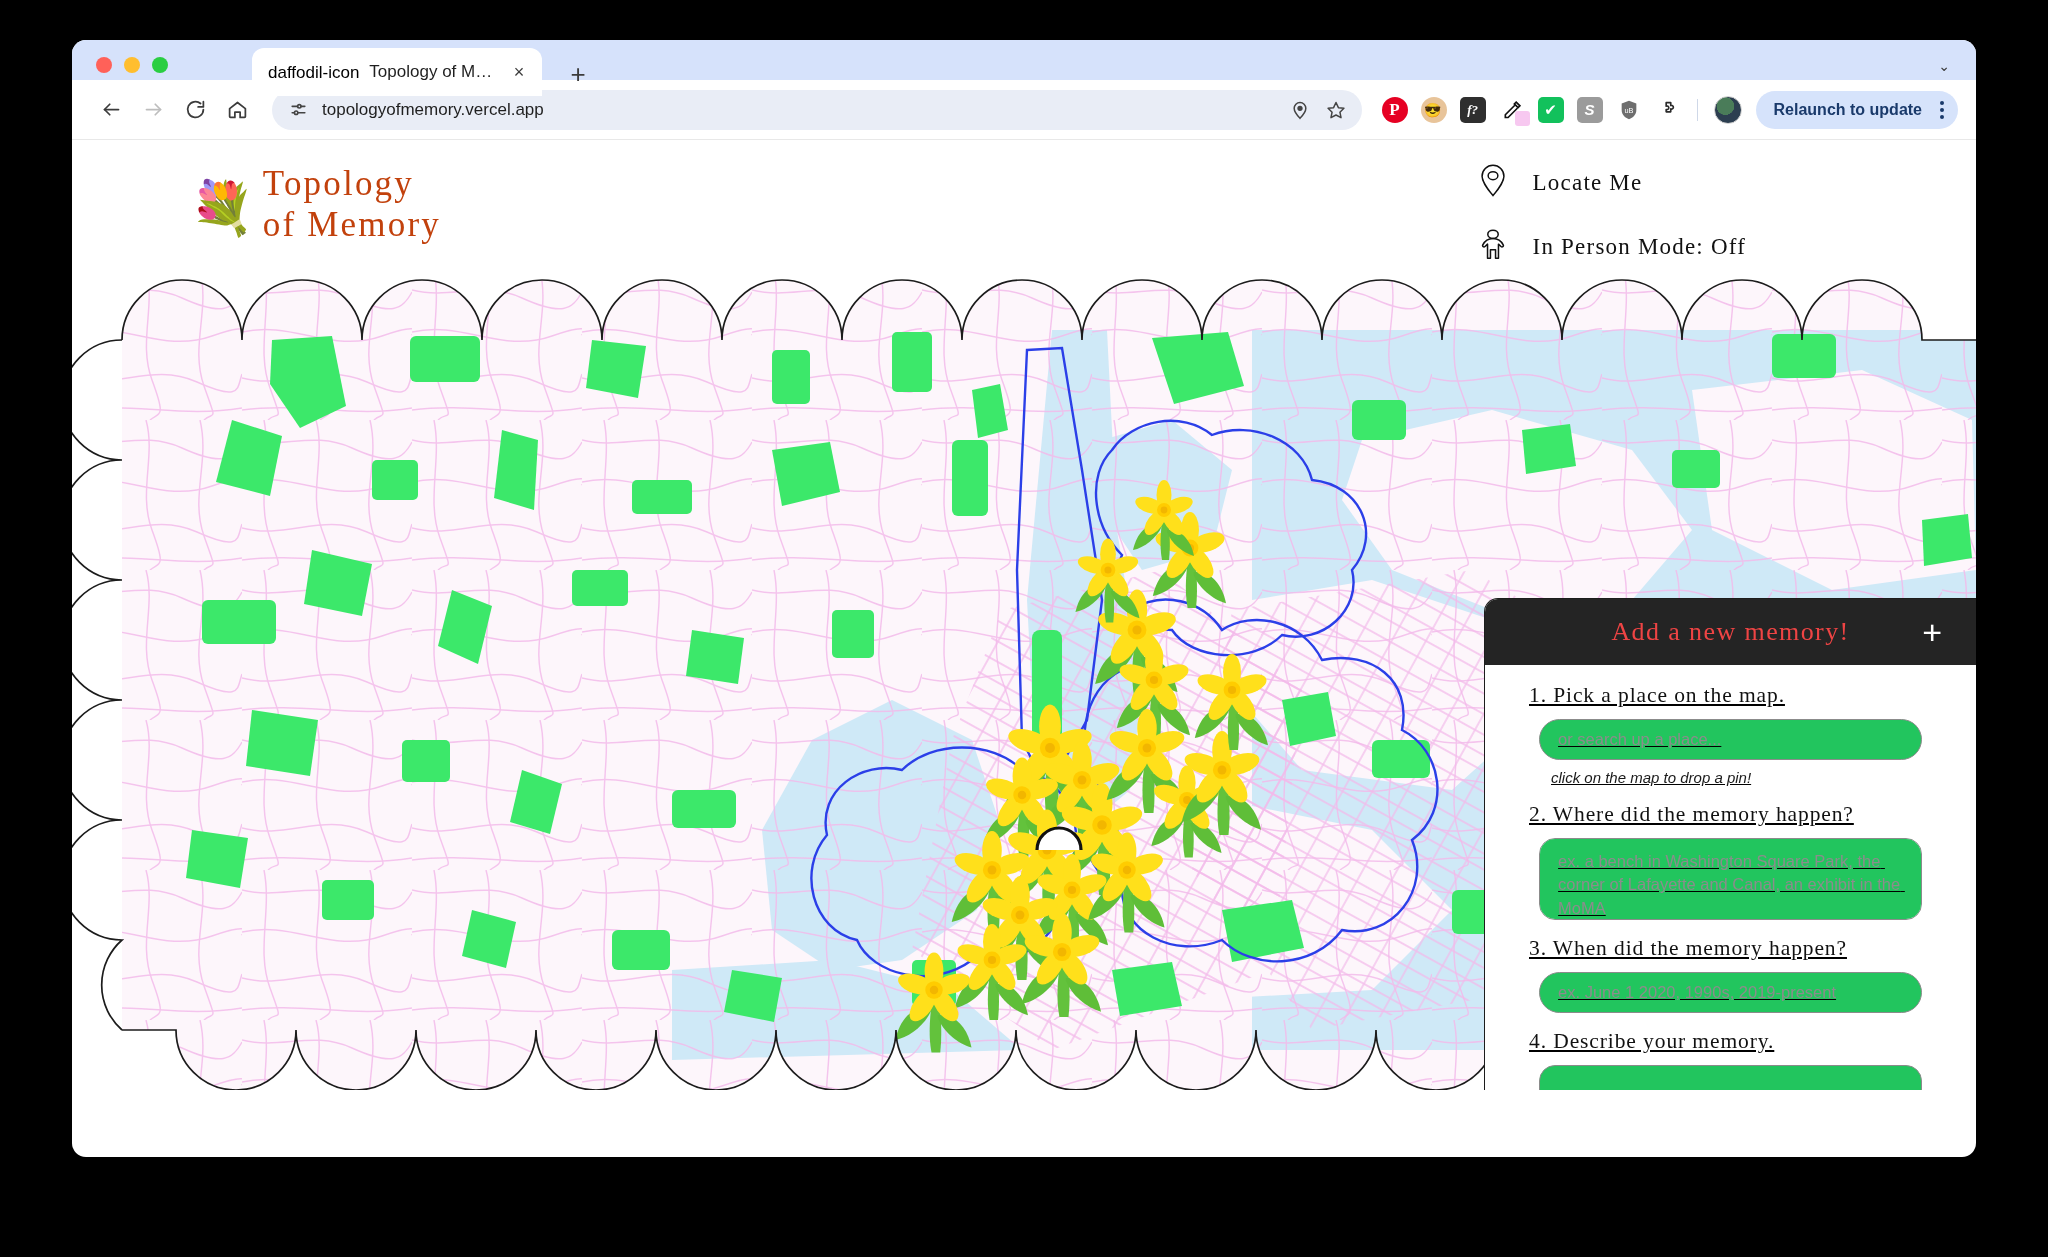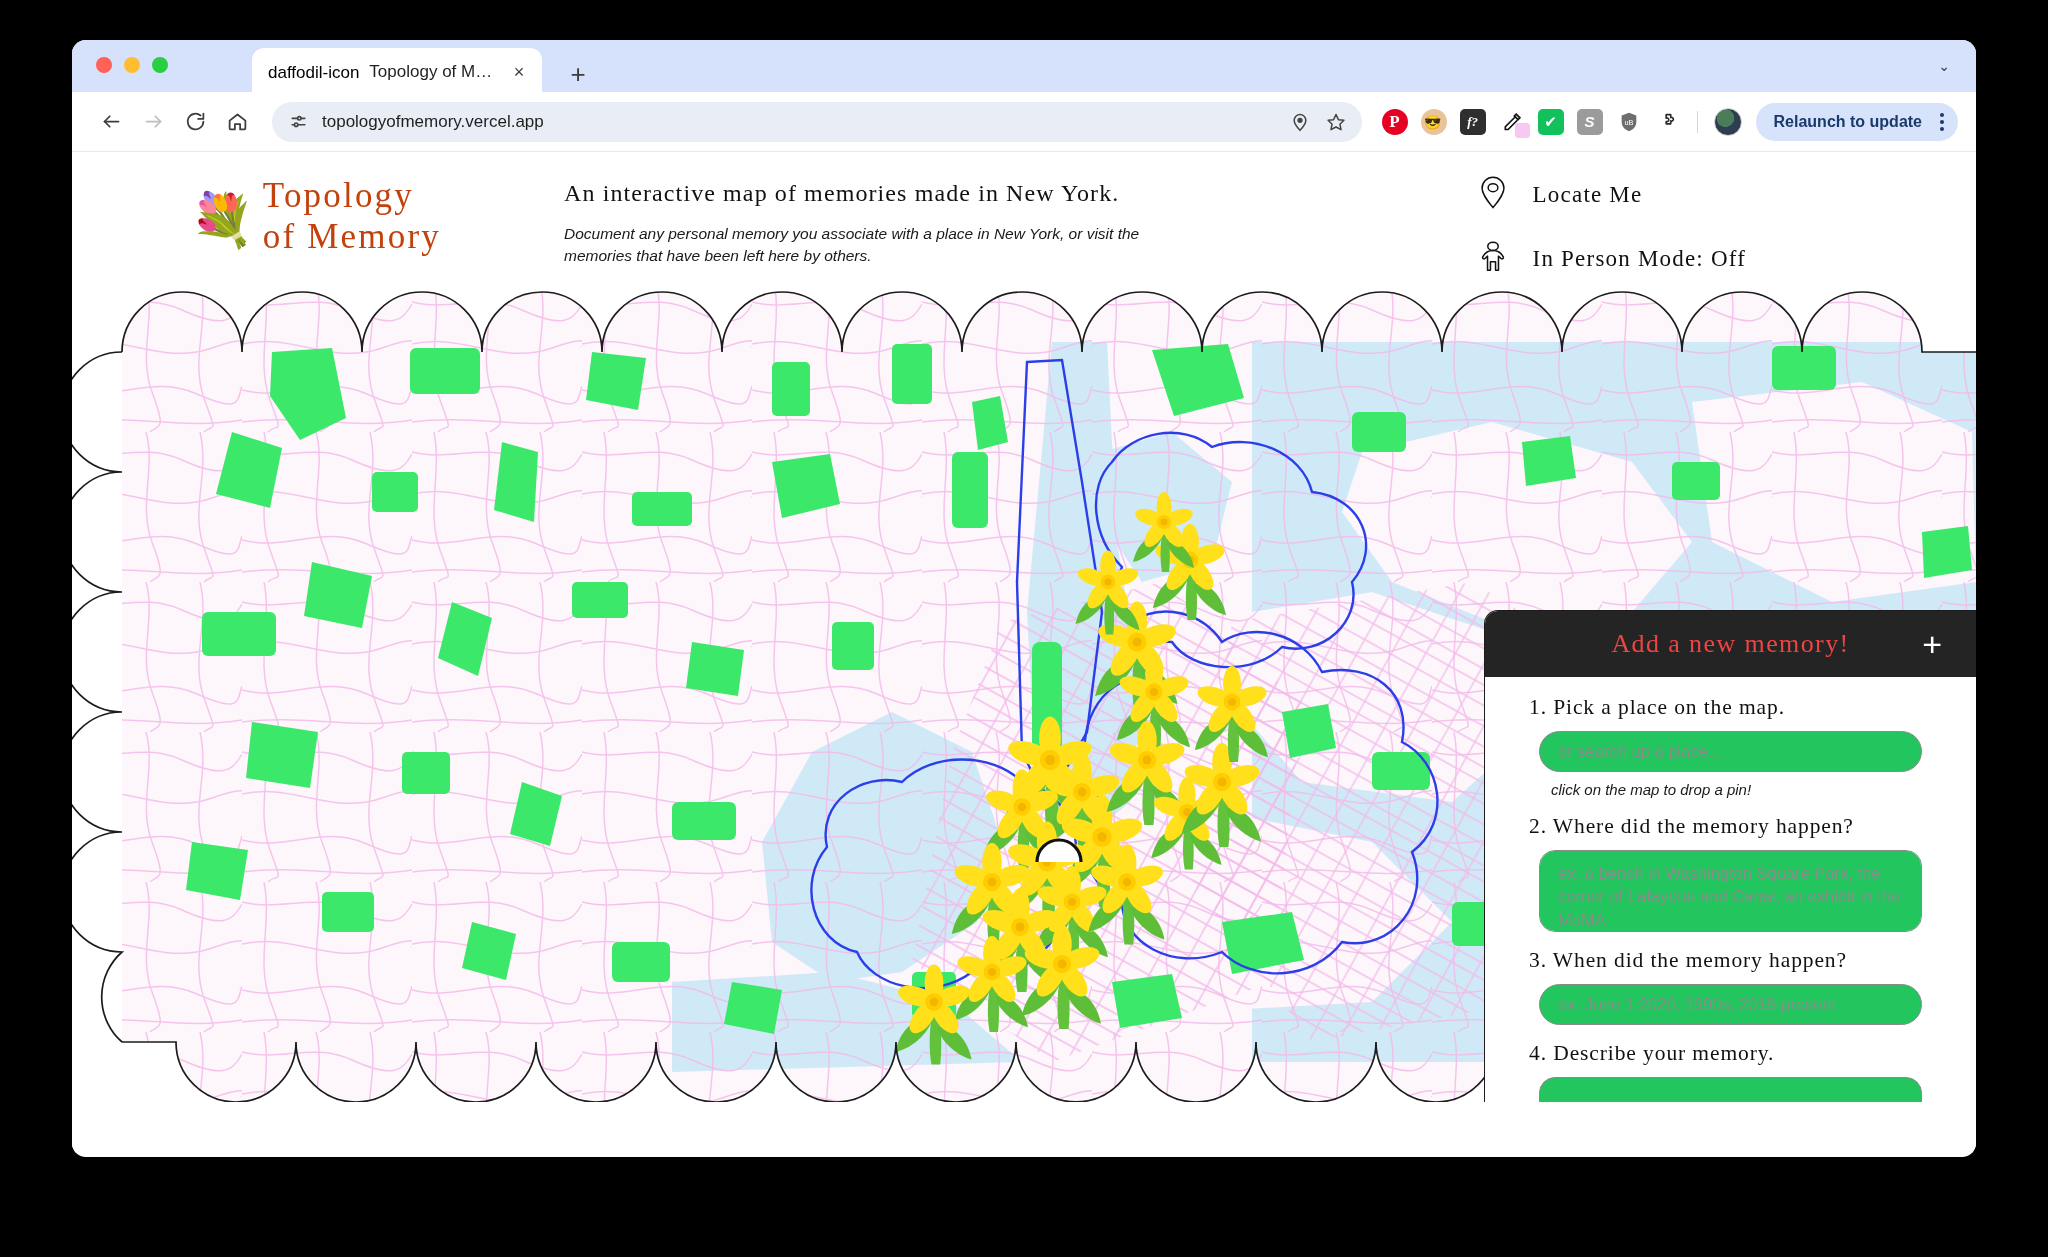--- a/index.html
+++ b/index.html
@@ -21,21 +21,21 @@
     height: 1117px;
     background: #ffffff;
     border-radius: 14px;
     overflow: hidden;
     box-shadow: 0 10px 40px rgba(0,0,0,.35);
   }
 
   
   .tabstrip {
     position: relative;
-    height: 52px;
+    height: 40px;
     background: #d6e2fb;
     display: flex;
     align-items: flex-end;
     padding-left: 18px;
   }
   .traffic {
     position: absolute;
     left: 24px; top: 17px;
     display: flex; gap: 12px;
   }
@@ -270,21 +270,21 @@
   }
   .panel-plus {
     position: absolute;
     right: 34px; top: 50%;
     transform: translateY(-50%);
     font-size: 34px;
     font-weight: 300;
     color: #ffffff;
     line-height: 1;
   }
-  .panel-body { padding: 18px 44px 0 44px; }
+  .panel-body { padding: 18px 44px 0 44px; text-decoration: underline; }
 
   .q-label {
     font-family: "Liberation Serif", serif;
     font-size: 21.5px;
     letter-spacing: 0.9px;
     color: #111;
     margin-bottom: 11px;
   }
   .q-block { margin-bottom: 16px; }
 
@@ -439,24 +439,20 @@
 
     <div class="site-header">
       <div class="brand">
         <span class="brand-flower">💐</span>
         <div class="brand-title">
           <span>Topology</span>
           <span>of Memory</span>
         </div>
       </div>
 
-      <div class="tagline">
-        <div class="tagline-main">An interactive map of memories made in New York.</div>
-        <div class="tagline-sub">Document any personal memory you associate with a place in New York, or visit the memories that have been left here by others.</div>
-      </div>
 
       <div class="header-actions">
         <div class="hdr-action">
           <span>
             <svg width="30" height="34" viewBox="0 0 24 28" fill="none" stroke="#111" stroke-width="1.25">
                 <path d="M12 26s9-10.5 9-16a9 9 0 1 0-18 0c0 5.5 9 16 9 16z"></path>
                 <ellipse cx="12" cy="9.6" rx="4" ry="3.3"></ellipse>
               </svg>
           </span>
           <span class="hdr-action-label">Locate Me</span>

